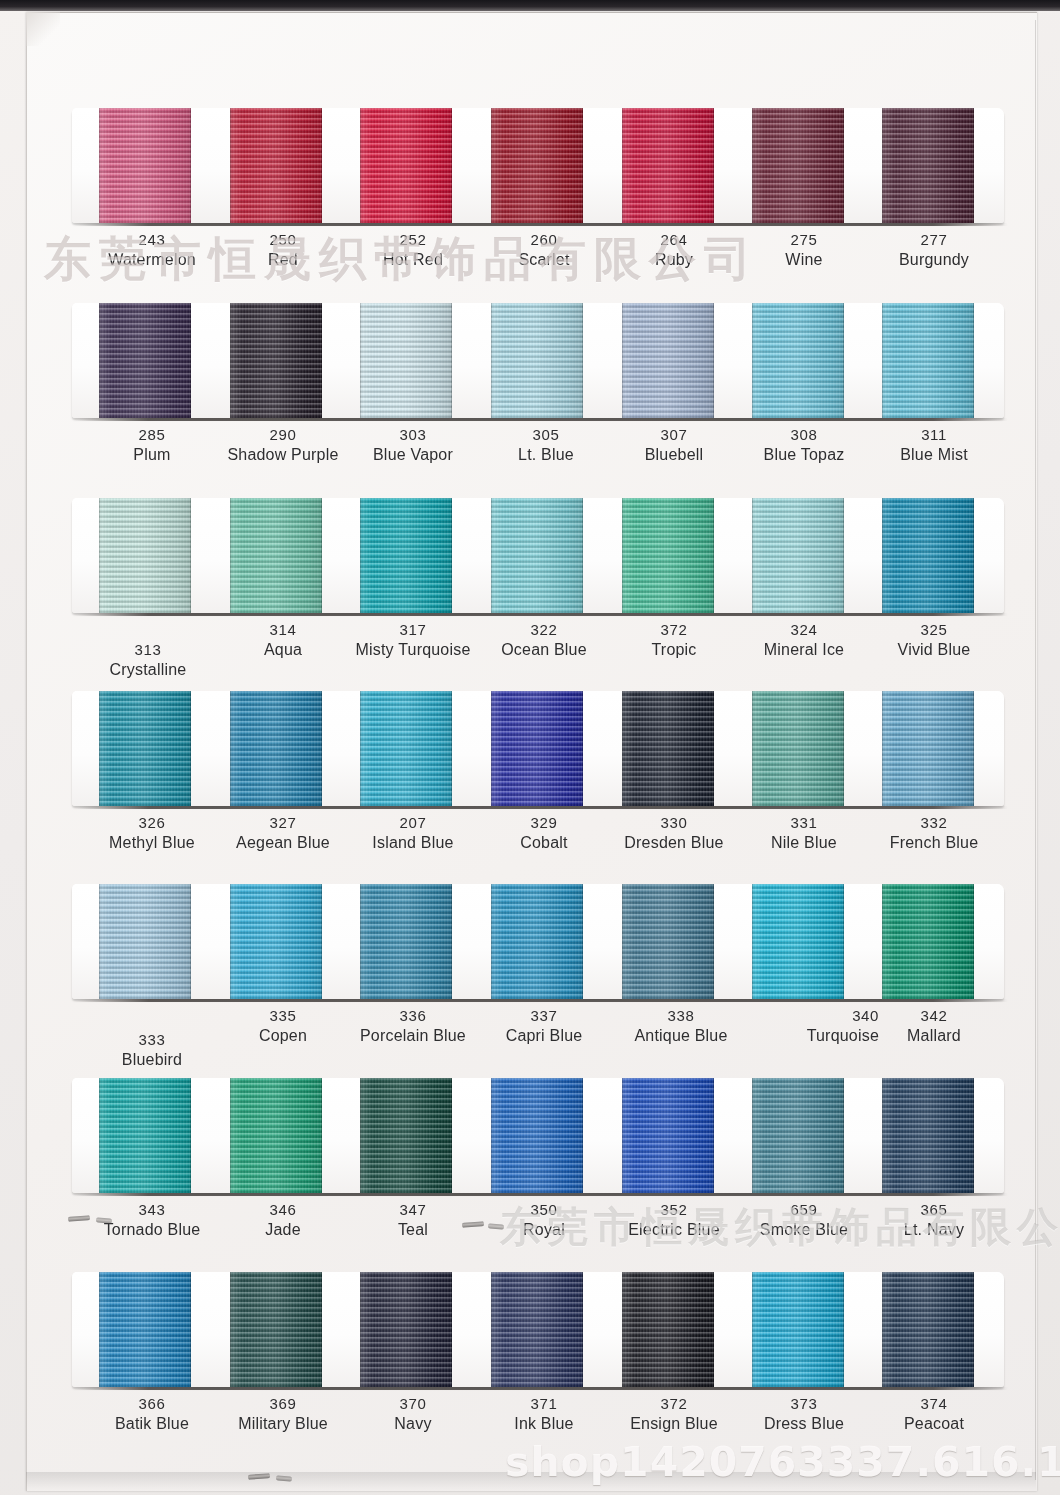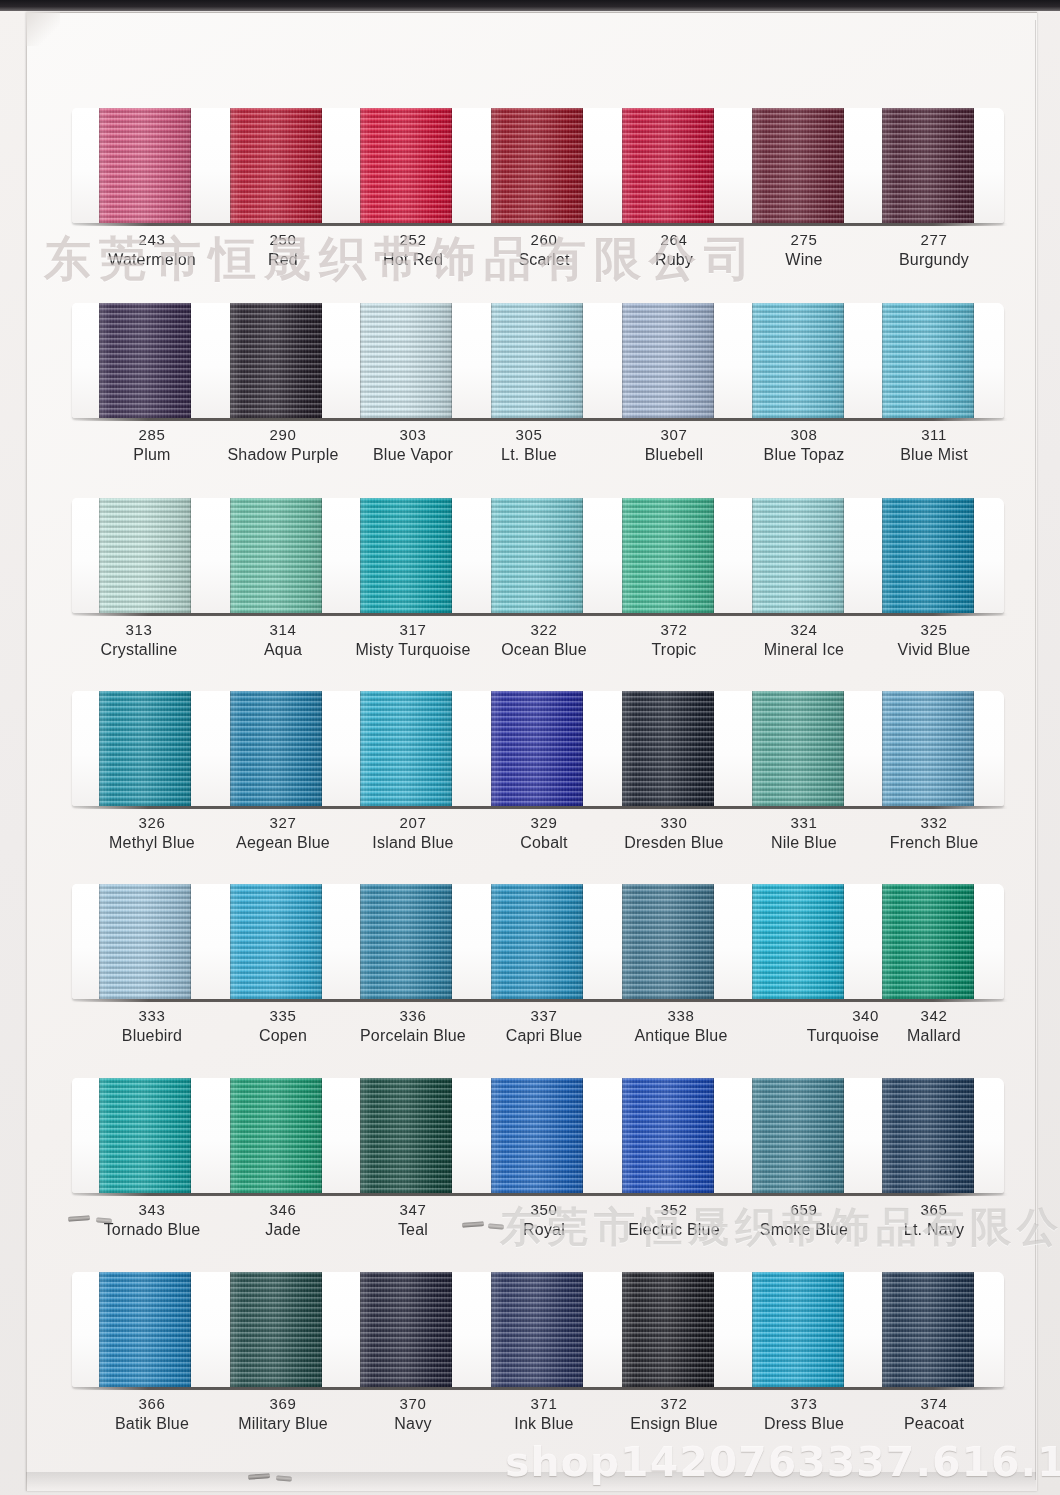--- a/index.html
+++ b/index.html
@@ -260,21 +260,21 @@
         <div class="cap" style="left: 338px;">
           <div class="code">303</div>
           <div class="nm">Blue Vapor</div>
         </div>
         <div class="swatch" style="left: 491px;">
           <div class="fab" style="background: rgb(169, 219, 232);"></div>
           <div class="rib"></div>
           <div class="sheen"></div>
           <div class="edge"></div>
         </div>
-        <div class="cap" style="left: 454px;">
+        <div class="cap" style="left: 471px;">
           <div class="code">305</div>
           <div class="nm">Lt. Blue</div>
         </div>
         <div class="swatch" style="left: 622px;">
           <div class="fab" style="background: rgb(163, 183, 214);"></div>
           <div class="rib"></div>
           <div class="sheen"></div>
           <div class="edge"></div>
         </div>
         <div class="cap" style="left: 599px;">
@@ -303,21 +303,21 @@
         </div>
       </div>
       <div class="row" style="top: 498px;">
         <div class="strip"></div>
         <div class="swatch" style="left: 99px;">
           <div class="fab" style="background: rgb(191, 228, 220);"></div>
           <div class="rib"></div>
           <div class="sheen"></div>
           <div class="edge"></div>
         </div>
-        <div class="cap" style="left: 64px;">
+        <div class="cap" style="left: 73px; margin-top: 20px;">
           <div class="code">313</div>
           <div class="nm">Crystalline</div>
         </div>
         <div class="swatch" style="left: 230px;">
           <div class="fab" style="background: rgb(105, 197, 171);"></div>
           <div class="rib"></div>
           <div class="sheen"></div>
           <div class="edge"></div>
         </div>
         <div class="cap" style="left: 208px;">
@@ -449,21 +449,21 @@
         </div>
       </div>
       <div class="row" style="top: 884px;">
         <div class="strip"></div>
         <div class="swatch" style="left: 99px;">
           <div class="fab" style="background: rgb(159, 201, 226);"></div>
           <div class="rib"></div>
           <div class="sheen"></div>
           <div class="edge"></div>
         </div>
-        <div class="cap" style="left: 77px;">
+        <div class="cap" style="left: 77px; margin-top: 24px;">
           <div class="code">333</div>
           <div class="nm">Bluebird</div>
         </div>
         <div class="swatch" style="left: 230px;">
           <div class="fab" style="background: rgb(41, 173, 219);"></div>
           <div class="rib"></div>
           <div class="sheen"></div>
           <div class="edge"></div>
         </div>
         <div class="cap" style="left: 208px;">

